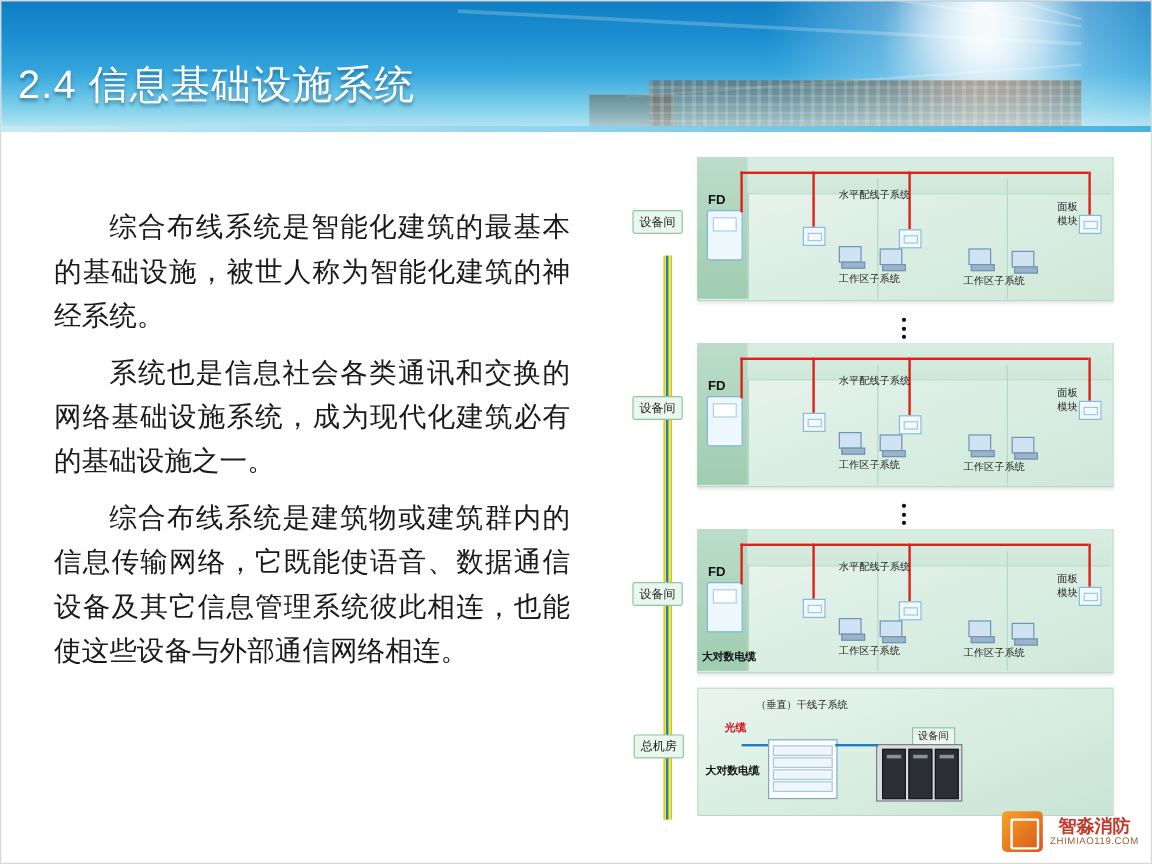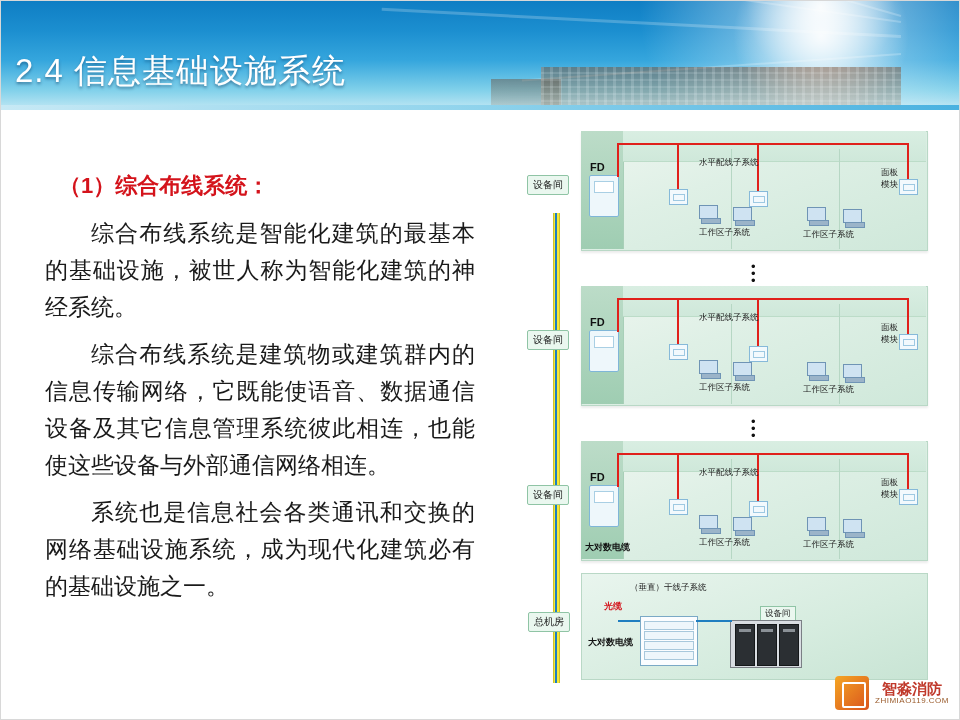--- a/index.html
+++ b/index.html
@@ -170,24 +170,23 @@
     <div class="ray r1"></div>
     <div class="ray r2"></div>
     <div class="ray r3"></div>
     <div class="ray r4"></div>
     <div class="building"></div>
   </div>
   <div class="banner-bottom"></div>
   <div class="slide-title">2.4 信息基础设施系统</div>
 
   <div class="text-col">
-    <div class="sub-title">（1）综合布线系统：</div>
     <p class="para">综合布线系统是智能化建筑的最基本的基础设施，被世人称为智能化建筑的神经系统。</p>
+    <p class="para">系统也是信息社会各类通讯和交换的网络基础设施系统，成为现代化建筑必有的基础设施之一。</p>
     <p class="para">综合布线系统是建筑物或建筑群内的信息传输网络，它既能使语音、数据通信设备及其它信息管理系统彼此相连，也能使这些设备与外部通信网络相连。</p>
-    <p class="para">系统也是信息社会各类通讯和交换的网络基础设施系统，成为现代化建筑必有的基础设施之一。</p>
   </div>
 
   <div class="diagram">
 
     <div class="riser" style="top:92px;height:470px;"></div>
     <div class="riser-blue" style="top:92px;height:470px;"></div>
 
     <div class="floor" style="top:10px;">
       <div class="slab"></div>
       <div class="leftwall"></div>

